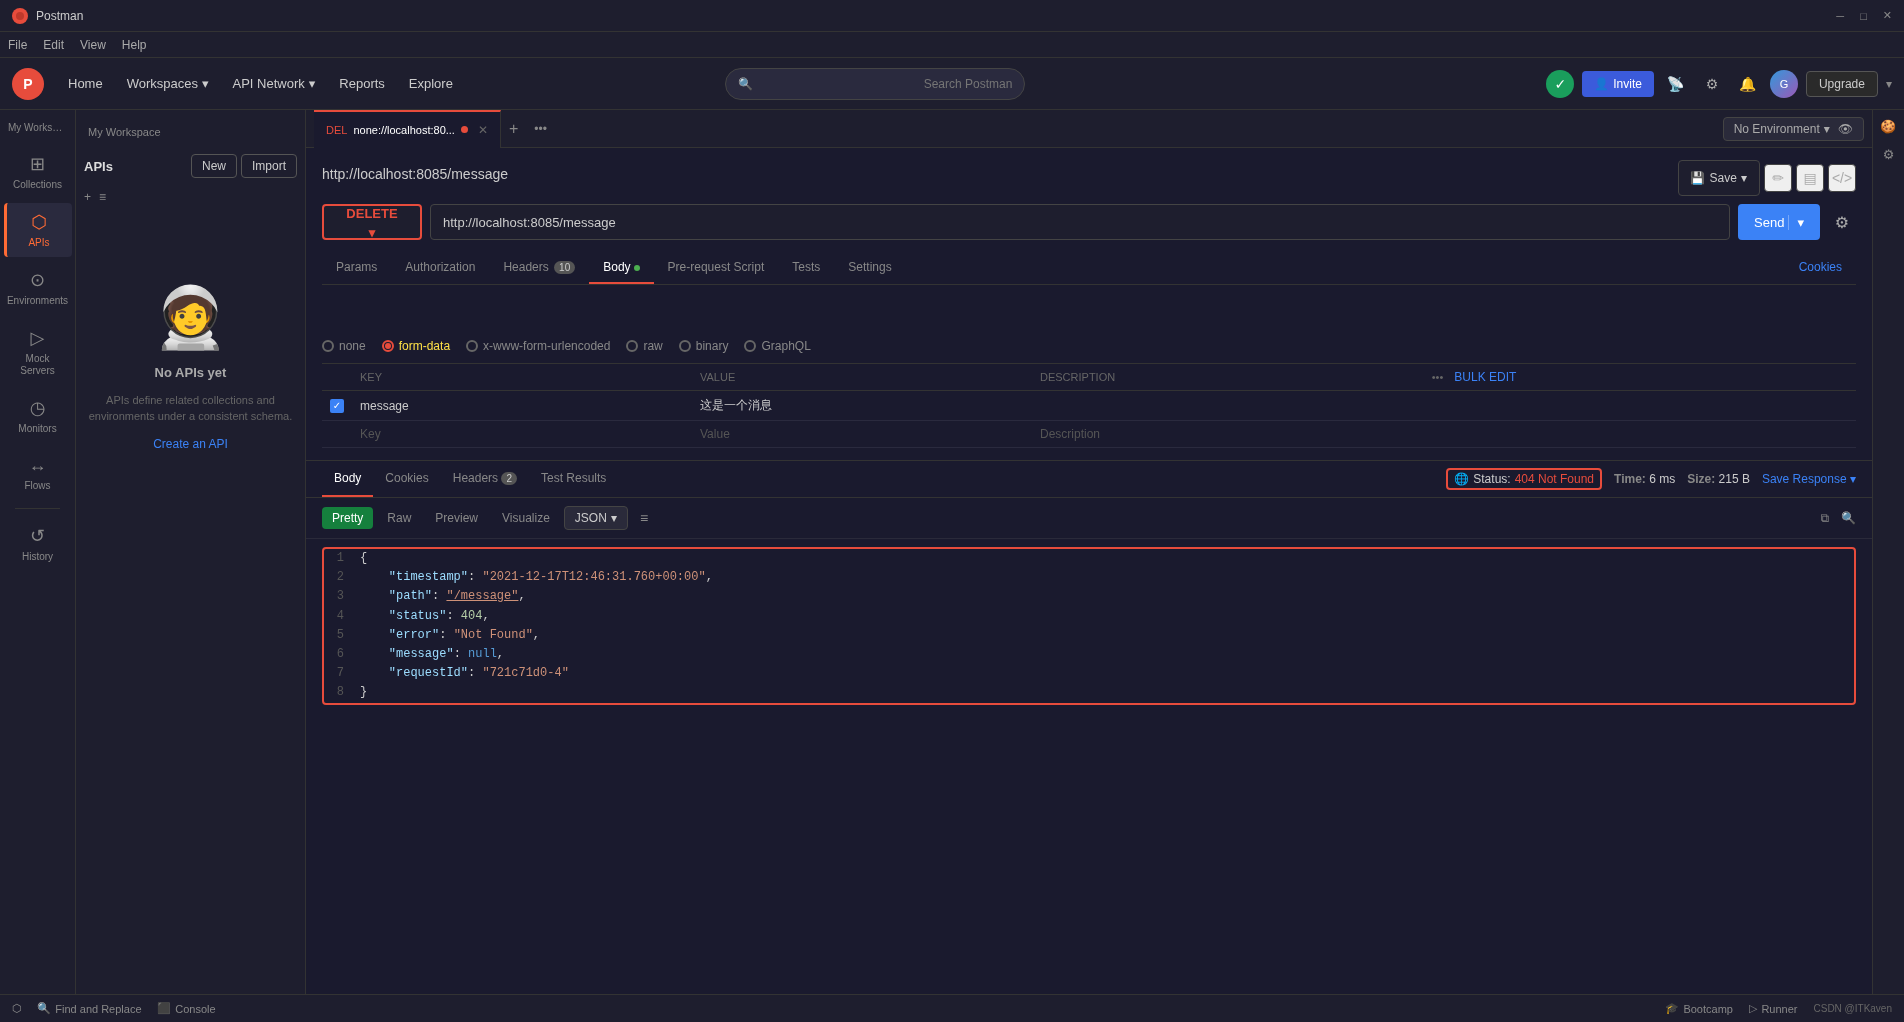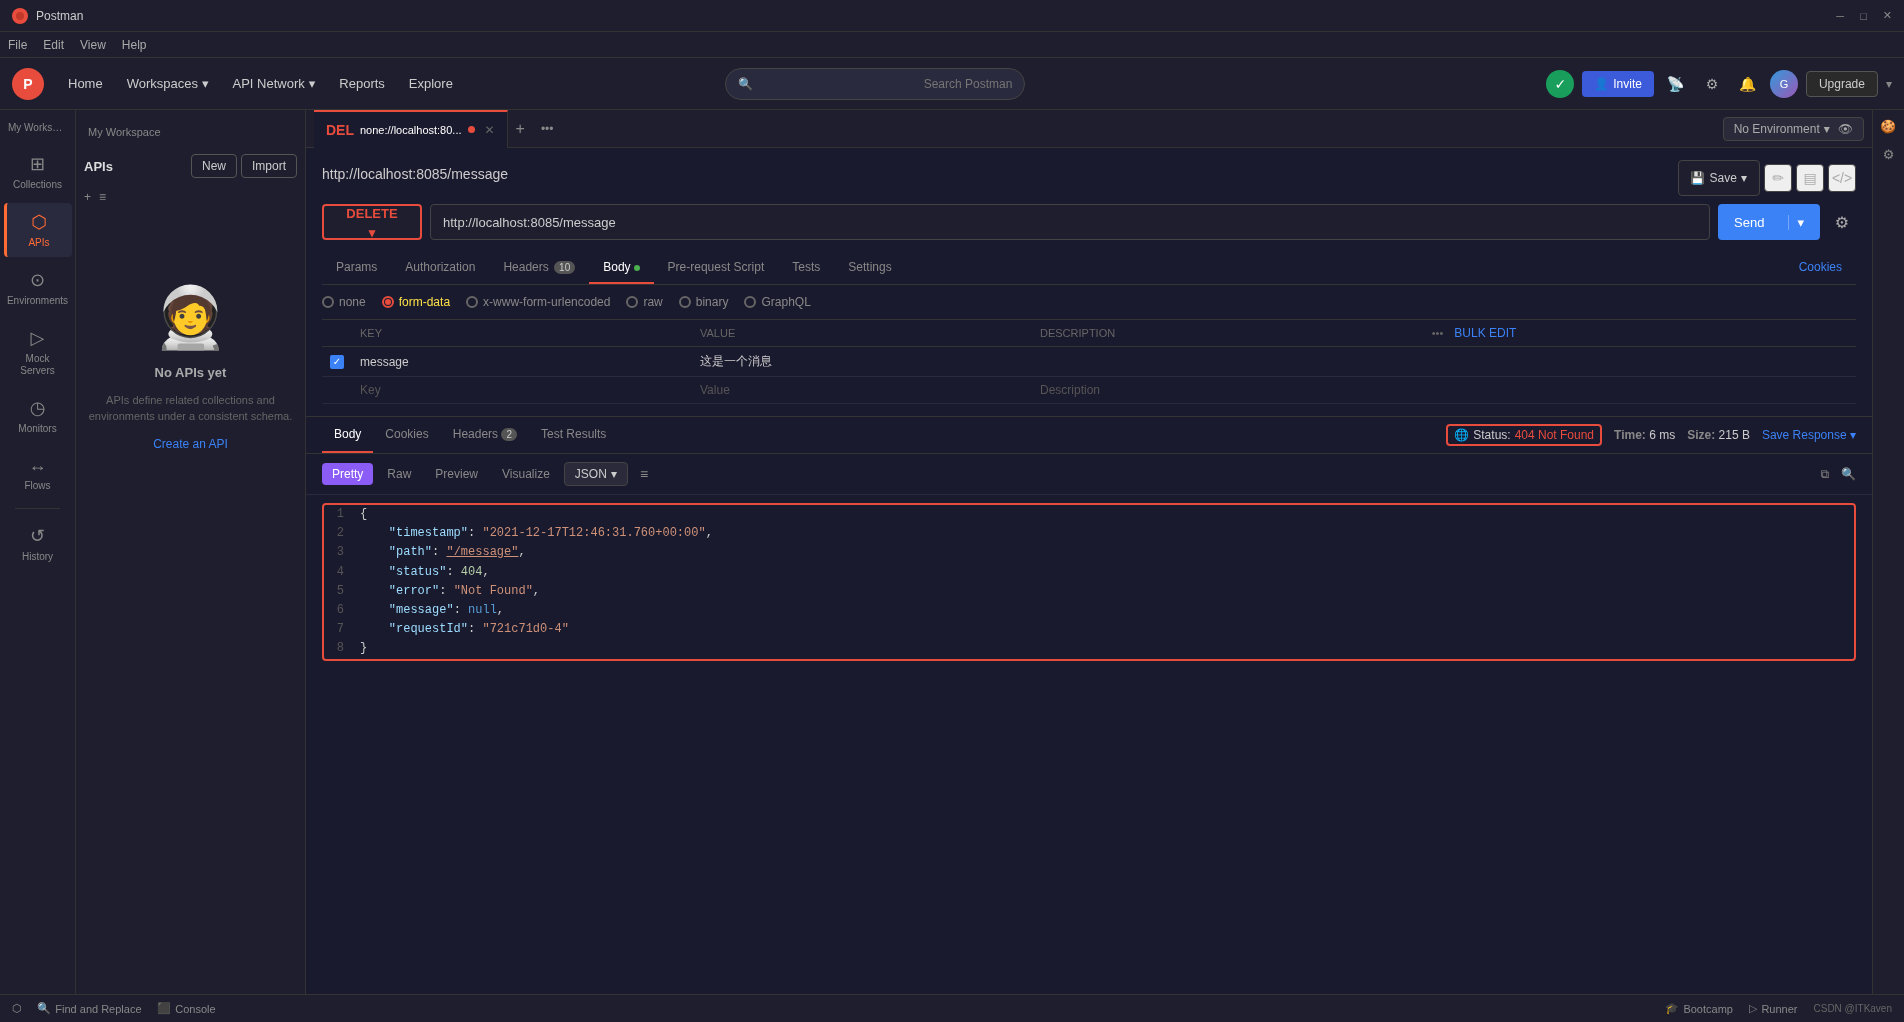--- a/index.html
+++ b/index.html
@@ -48,51 +48,51 @@
     .empty-desc { font-size: 11px; color: #666; line-height: 1.5; }
     .create-api-link { color: #3b82f6; cursor: pointer; font-size: 12px; }
 
     
     .main-content { flex: 1; background: #1a1a2e; display: flex; flex-direction: column; overflow: hidden; }
 
     
     .tab-bar { height: 38px; background: #1e1e2e; display: flex; align-items: center; border-bottom: 1px solid #333; padding: 0 8px; gap: 0; }
     .tab { display: flex; align-items: center; gap: 6px; padding: 0 12px; height: 38px; cursor: pointer; border-right: 1px solid #333; color: #888; font-size: 12px; position: relative; min-width: 120px; max-width: 200px; }
     .tab.active { background: #1a1a2e; color: #fff; border-top: 2px solid #e74c3c; }
-    .tab-method { font-size: 14px; color: #e74c3c; font-weight: bold; }
+    .tab-method { font-size: 11px; color: #e74c3c; font-weight: normal; }
     .tab-url { font-size: 11px; overflow: hidden; text-overflow: ellipsis; white-space: nowrap; max-width: 120px; }
     .tab-dot { width: 7px; height: 7px; background: #e74c3c; border-radius: 50%; }
     .tab-close { color: #666; margin-left: 4px; cursor: pointer; }
     .tab-add { padding: 0 8px; color: #888; cursor: pointer; font-size: 16px; }
     .tab-more { padding: 0 8px; color: #888; cursor: pointer; }
     .env-selector { margin-left: auto; display: flex; align-items: center; gap: 4px; padding: 4px 10px; background: #2a2a3a; border: 1px solid #444; border-radius: 4px; cursor: pointer; color: #aaa; font-size: 12px; }
 
     
     .request-area { padding: 12px 16px; background: #1a1a2e; border-bottom: 1px solid #333; }
     .request-url-bar { display: flex; align-items: center; gap: 8px; margin-bottom: 12px; }
     .request-title { font-size: 14px; color: #ccc; margin-bottom: 8px; }
     .request-method-selector { display: flex; align-items: center; gap: 4px; padding: 0 10px; height: 36px; background: #1e1e2e; border: 2px solid #e74c3c; border-radius: 4px; cursor: pointer; color: #e74c3c; font-weight: bold; font-size: 13px; min-width: 100px; flex-direction: column; }
     .request-url-input { flex: 1; height: 36px; background: #1e1e2e; border: 1px solid #444; border-radius: 4px; padding: 0 12px; color: #ccc; font-size: 13px; outline: none; }
-    .send-btn { height: 36px; background: #3b82f6; color: white; border: none; border-radius: 4px; padding: 0 16px; font-size: 13px; cursor: pointer; display: flex; align-items: center; gap: 20px; }
+    .send-btn { height: 36px; background: #3b82f6; color: white; border: none; border-radius: 4px; padding: 0 16px; font-size: 13px; cursor: pointer; display: flex; align-items: center; gap: 0; }
     .send-btn-arrow { border-left: 1px solid rgba(255,255,255,0.3); padding-left: 8px; margin-left: 4px; }
     .save-btn { height: 36px; background: #1e1e2e; border: 1px solid #444; border-radius: 4px; padding: 0 12px; color: #ccc; font-size: 12px; cursor: pointer; display: flex; align-items: center; gap: 4px; }
     .request-options-bar { display: flex; align-items: center; gap: 4px; margin-left: auto; }
     .top-request-bar { display: flex; align-items: center; justify-content: space-between; margin-bottom: 8px; }
 
     
     .request-tabs { display: flex; gap: 0; border-bottom: 1px solid #333; padding: 0; margin-top: 0; }
     .req-tab { padding: 8px 14px; cursor: pointer; color: #888; font-size: 12px; border-bottom: 2px solid transparent; }
     .req-tab.active { color: #fff; border-bottom: 2px solid #e74c3c; }
     .req-tab-badge { background: #555; color: #ccc; border-radius: 8px; padding: 1px 5px; font-size: 10px; margin-left: 2px; }
     .req-tab-dot { display: inline-block; width: 6px; height: 6px; background: #4caf50; border-radius: 50%; margin-left: 3px; }
     .cookies-link { margin-left: auto; color: #3b82f6; cursor: pointer; font-size: 12px; padding: 8px 14px; }
 
     
     .body-options { display: flex; align-items: center; gap: 16px; padding: 10px 0; border-bottom: 1px solid #333; }
-    .radio-option { display: flex; align-items: center; gap: 5px; cursor: pointer; color: #888; font-size: 12px; }
+    .radio-option { display: flex; align-items: center; gap: 5px; cursor: pointer; color: #888; font-size: 12px; margin-top: 44px; }
     .radio-option.active { color: #fde047; }
     .radio-dot { width: 12px; height: 12px; border-radius: 50%; border: 2px solid #666; display: flex; align-items: center; justify-content: center; }
     .radio-dot.active { border-color: #e74c3c; }
     .radio-dot.active::after { content: ''; width: 6px; height: 6px; background: #e74c3c; border-radius: 50%; }
     .radio-dot.orange { border-color: #e74c3c; }
     .radio-dot.orange::after { content: ''; width: 6px; height: 6px; background: #e74c3c; border-radius: 50%; }
 
     
     .param-table { width: 100%; border-collapse: collapse; }
     .param-table th { text-align: left; padding: 6px 8px; color: #666; font-size: 11px; font-weight: 500; text-transform: uppercase; border-bottom: 1px solid #333; }
@@ -123,21 +123,21 @@
     .code-line { display: flex; gap: 16px; }
     .line-num { color: #555; min-width: 20px; text-align: right; user-select: none; }
     .code-content { flex: 1; }
     .json-brace { color: #ccc; }
     .json-key { color: #9cdcfe; }
     .json-string { color: #ce9178; }
     .json-number { color: #b5cea8; }
     .json-null { color: #569cd6; }
     .response-view-tabs { display: flex; align-items: center; gap: 4px; padding: 8px 16px; border-bottom: 1px solid #2a2a3a; }
     .view-tab { padding: 4px 10px; cursor: pointer; color: #888; font-size: 12px; border-radius: 4px; }
-    .view-tab.active { background: #8b5cf6; color: #fff; }
+    .view-tab.active { background: #15803d; color: #fff; }
     .view-tab-select { display: flex; align-items: center; gap: 4px; background: #2a2a3a; border-radius: 4px; padding: 4px 10px; cursor: pointer; color: #ccc; font-size: 12px; border: 1px solid #444; }
     
     
     .bottom-bar { height: 28px; background: #1e1e2e; display: flex; align-items: center; padding: 0 12px; border-top: 1px solid #333; gap: 16px; }
     .bottom-item { display: flex; align-items: center; gap: 4px; color: #888; font-size: 11px; cursor: pointer; }
     .right-panel-icon { margin-left: auto; }
 
     
     ::-webkit-scrollbar { width: 6px; height: 6px; }
     ::-webkit-scrollbar-track { background: #1a1a2e; }

